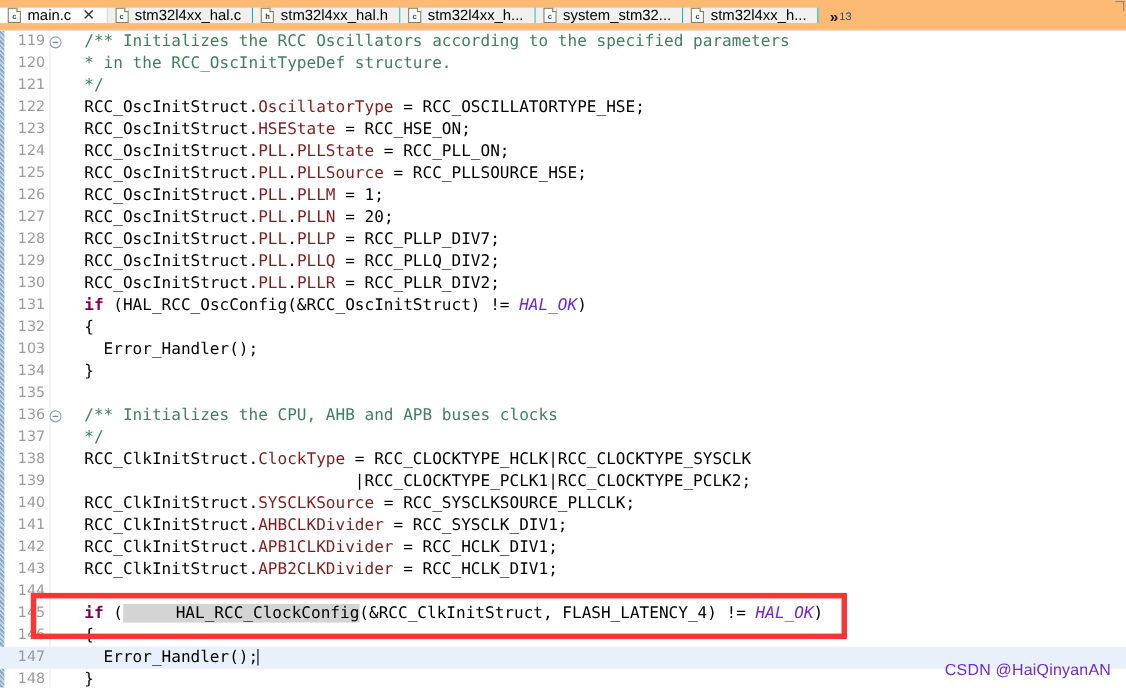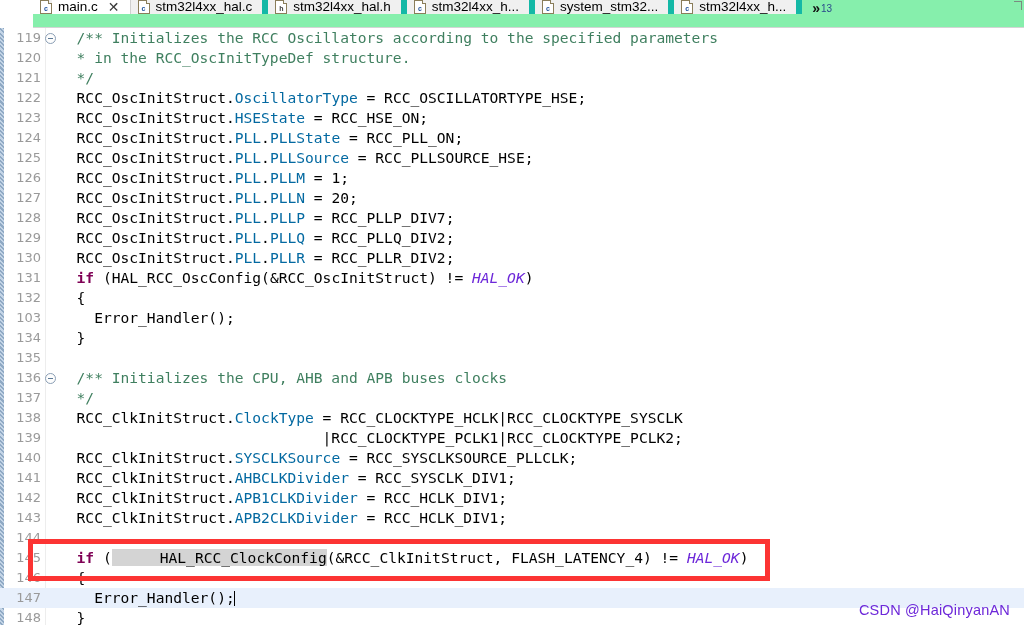--- a/index.html
+++ b/index.html
@@ -9,36 +9,35 @@
     overflow: hidden;
   }
   body {
     font-family: "DejaVu Sans Mono", monospace;
   }
 
   
   .tabbar {
     position: relative;
     height: 27px;
-    background: #86efac;
+    background: #fdba74;
     border-bottom: 1px solid #D4D4D4;
     display: flex;
-    align-items: flex-start;
+    align-items: center;
     font-family: "Liberation Sans", sans-serif;
     overflow: hidden;
-    margin-left: 33px;
   }
   .tab {
     display: flex;
     align-items: center;
     padding: 0 10px 0 7px;
     font-size: 13.5px;
     color: #000000;
     white-space: nowrap;
-    border-right: 6px solid #14b8a6;
+    border-right: 1px solid #14b8a6;
     background: #F0F0F0;
     cursor: default;
     gap: 6px;
   }
   .tab.active {
     background: #FFFFFF;
     border-right: 1px solid #CFCFCF;
   }
   .tab-label { line-height: 1; }
   .tab-close {
@@ -182,21 +181,21 @@
     position: absolute;
     left: 59px; top: 0;
     line-height: 20px;
     white-space: pre;
     color: #000000;
   }
 
   
   .cmt  { color: #3F7F5F; }
   .kw   { color: #7F0055; font-weight: bold; }
-  .mem  { color: #0369a1; }
+  .mem  { color: #7f1d1d; }
   .cst  { color: #6d28d9; font-style: italic; }
   .occ  { background: #D4D4D4; padding-left: 48px; }
 
   .caret {
     display: inline-block;
     width: 0;
     border-left: 1.4px solid #000;
     height: 15px;
     vertical-align: -3px;
     margin-left: -1px;

